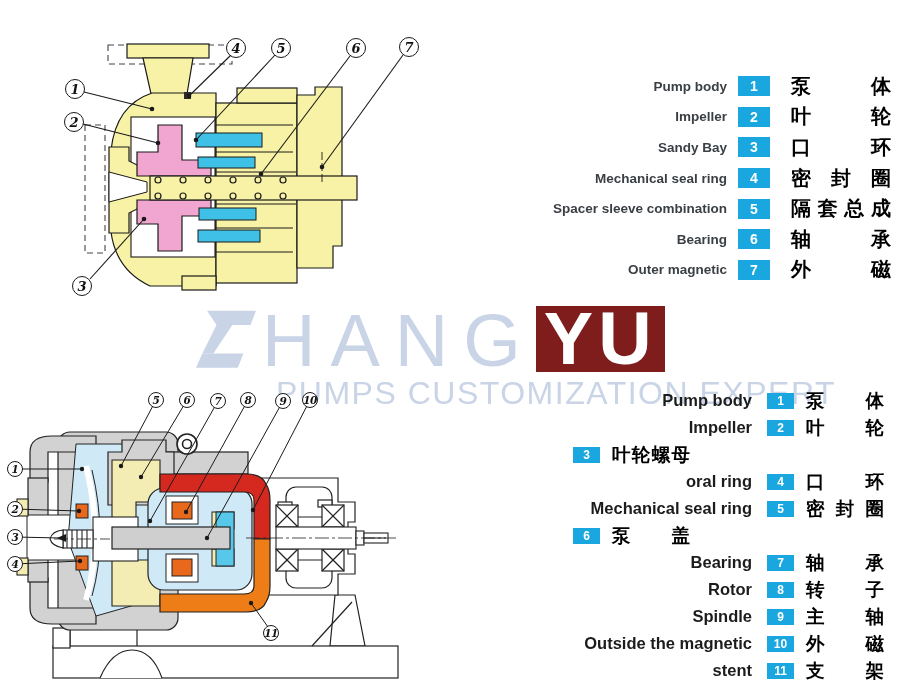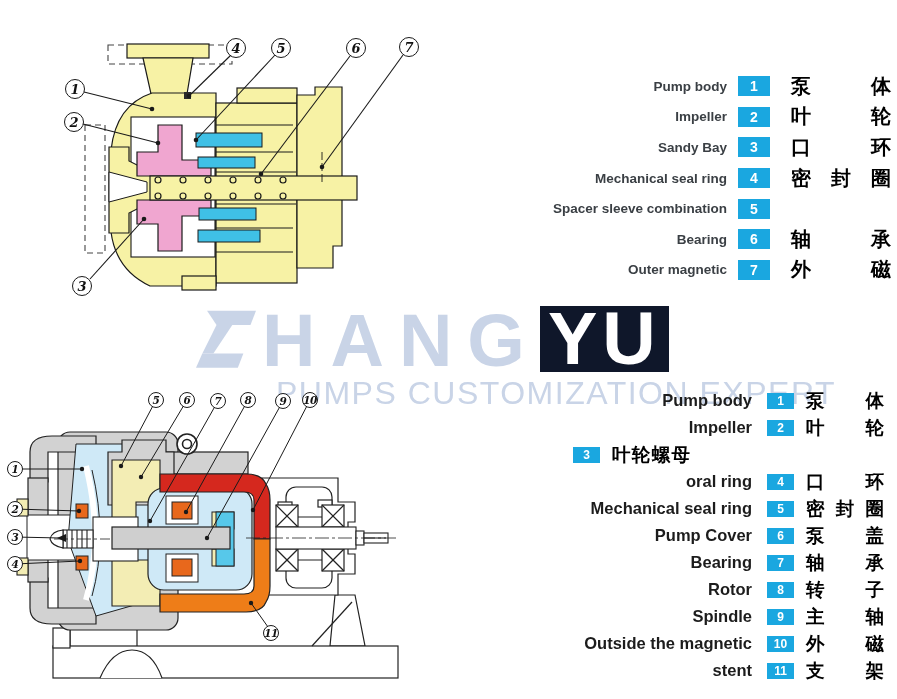--- a/index.html
+++ b/index.html
@@ -3,22 +3,22 @@
 <meta charset="utf-8">
 <style>
   html,body{margin:0;padding:0;background:#fff;}
   #page{position:relative;width:897px;height:699px;background:#fff;overflow:hidden;
         font-family:"Liberation Sans",sans-serif;}
   svg{position:absolute;}
   
   #watermark{position:absolute;left:196px;top:304px;z-index:0;color:#c9d4e7;}
   #brandline{display:flex;align-items:flex-end;height:68px;}
   #clogo{position:static;width:60px;height:64px;margin-right:6px;}
-  .brandtext{font-size:74px;font-weight:bold;letter-spacing:15px;line-height:62px;}
-  .brandbox{background:#0f172a;color:#fff;font-size:74px;font-weight:bold;
+  .brandtext{font-size:74px;font-weight:normal;letter-spacing:15px;line-height:62px;}
+  .brandbox{background:#7f1d1d;color:#fff;font-size:74px;font-weight:bold;
             line-height:66px;height:66px;padding:0 8px;letter-spacing:5px;}
   #tagline{font-size:32px;letter-spacing:1.5px;margin-top:3px;margin-left:80px;}
   
   .legend{position:absolute;z-index:2;}
   .lrow{display:flex;align-items:center;}
   .en{text-align:right;color:#3a3f44;font-weight:bold;}
   .numbox{background:#1aa7e0;color:#fff;font-weight:600;display:flex;
           align-items:center;justify-content:center;}
   .zh{color:#000000;text-align:justify;text-align-last:justify;font-weight:700;}
   #legend-top{left:552px;top:71px;}
@@ -318,20 +318,21 @@
 
       <div class="lrow">
         <div class="en">Mechanical seal ring</div>
         <div class="numbox">4</div>
         <div class="zh">密封圈</div>
       </div>
 
       <div class="lrow">
         <div class="en">Spacer sleeve combination</div>
         <div class="numbox">5</div>
+        <div class="zh">隔套总成</div>
       </div>
 
       <div class="lrow">
         <div class="en">Bearing</div>
         <div class="numbox">6</div>
         <div class="zh">轴承</div>
       </div>
 
       <div class="lrow">
         <div class="en">Outer magnetic</div>
@@ -365,21 +366,20 @@
         <div class="zh">口环</div>
       </div>
 
       <div class="lrow">
         <div class="en">Mechanical seal ring</div>
         <div class="numbox">5</div>
         <div class="zh">密封圈</div>
       </div>
 
       <div class="lrow">
-        <div class="en">Pump Cover</div>
         <div class="numbox">6</div>
         <div class="zh">泵盖</div>
       </div>
 
       <div class="lrow">
         <div class="en">Bearing</div>
         <div class="numbox">7</div>
         <div class="zh">轴承</div>
       </div>
 

